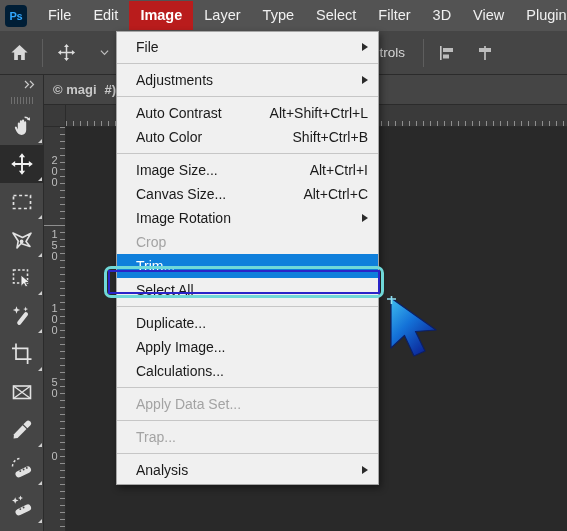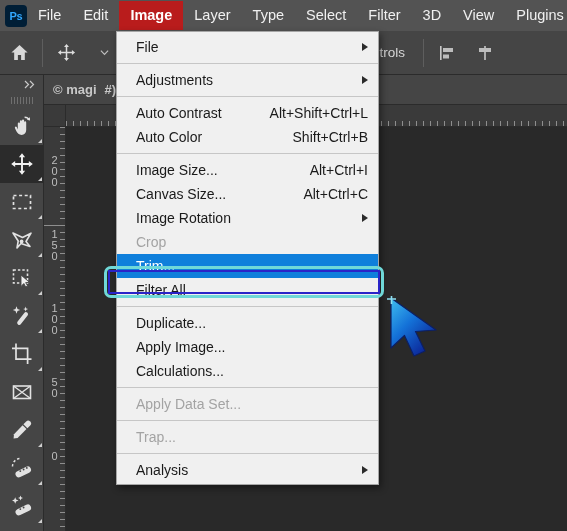--- a/index.html
+++ b/index.html
@@ -12,21 +12,21 @@
   }
   #app { position: relative; width: 567px; height: 531px; overflow: hidden; background: #1e1e1e; }
 
   
   .menubar {
     position: absolute; top: 0; left: 0; width: 567px; height: 31px;
     background: #535353;
     display: flex; align-items: center;
   }
   .ps-logo {
-    width: 22px; height: 22px; margin-left: 5px; 
+    width: 22px; height: 22px; margin-left: 5px; margin-right: 10px;
     background: #001e36; border-radius: 4px;
     display: flex; align-items: center; justify-content: center;
     color: #31a8ff; font-size: 11px; font-weight: bold; letter-spacing: -0.3px;
     flex: 0 0 auto;
   }
   .menubar-item {
     color: #f0f0f0; font-size: 14.5px;
     padding: 6px 11px 7px 11px;
     white-space: nowrap; flex: 0 0 auto;
   }
@@ -526,21 +526,21 @@
         <span class="mi-label">Image Rotation</span>
         <span class="arrow"></span>
       </div>
       <div class="mi disabled">
         <span class="mi-label">Crop</span>
       </div>
       <div class="mi selected">
         <span class="mi-label">Trim...</span>
       </div>
       <div class="mi">
-        <span class="mi-label">Filter All</span>
+        <span class="mi-label">Select All</span>
       </div>
       <div class="mi-sep"></div>
       <div class="mi">
         <span class="mi-label">Duplicate...</span>
       </div>
       <div class="mi">
         <span class="mi-label">Apply Image...</span>
       </div>
       <div class="mi">
         <span class="mi-label">Calculations...</span>

